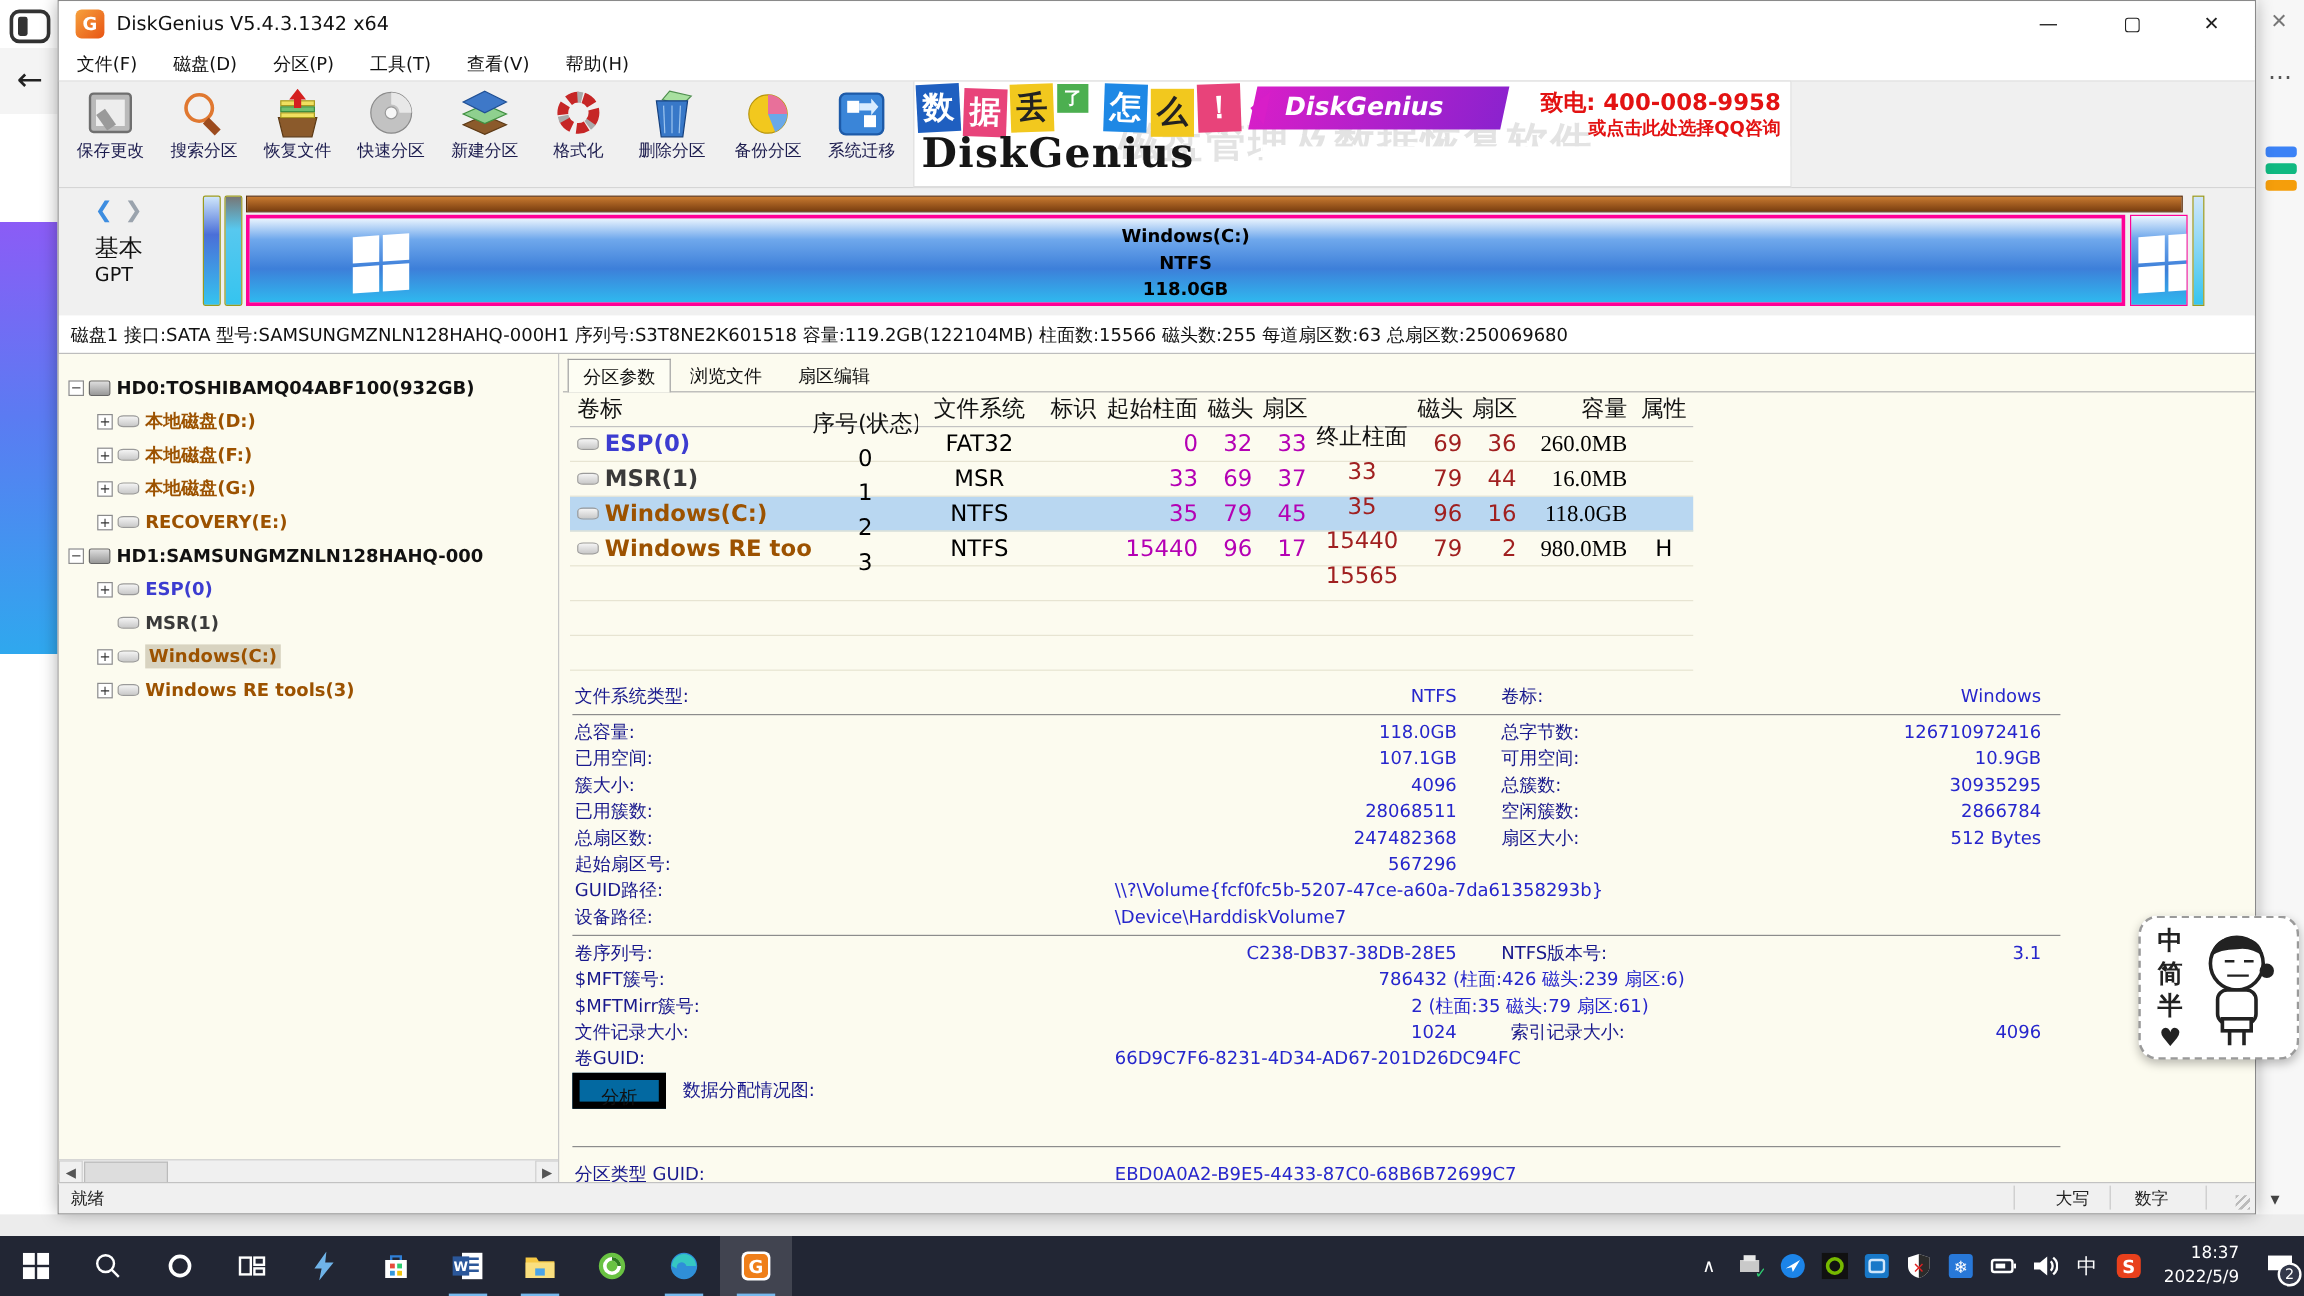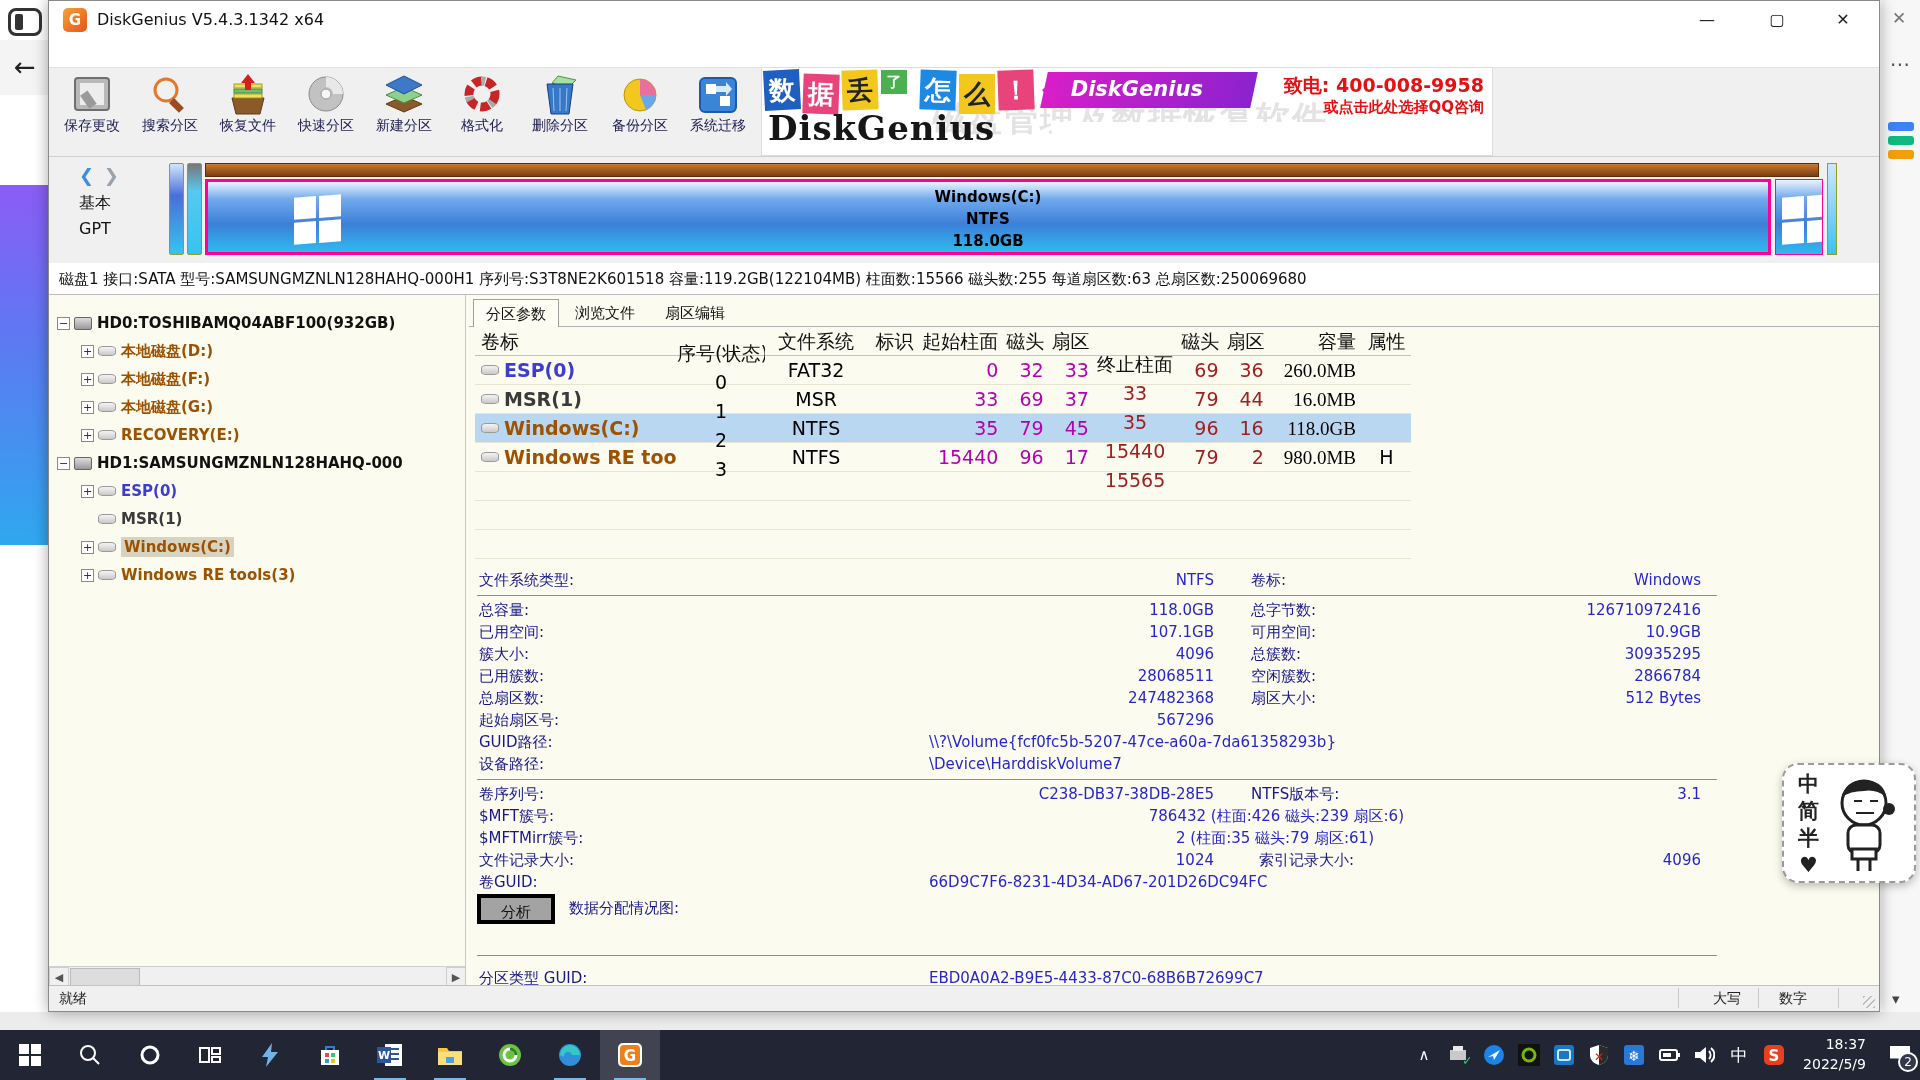--- a/index.html
+++ b/index.html
@@ -60,21 +60,21 @@
   #banner .ribbon:before { content:""; position:absolute; left:-16px; top:4px; border:14px solid transparent; border-right-color:#d81ec8; }
   #banner .phone { position:absolute; right:8px; top:5px; color:#e31212; font-size:19px; font-weight:bold; }
   #banner .qq { position:absolute; right:8px; top:30px; color:#e31212; font-size:15px; font-weight:bold; }
   #banner .substrip { position:absolute; left:290px; right:0; bottom:0; height:33px; background:#fff; }
   #banner .subtitle { position:absolute; right:60px; bottom:5px; color:#111; font-size:20px; font-weight:bold; white-space:nowrap; }
 
   
   #diskbar { position:absolute; left:0; top:156px; right:0; height:106px; background:#f0f0f0; }
   #nav-arrows { position:absolute; left:30px; top:8px; font-size:18px; }
   #nav-arrows .a1 { color:#3d8de0; } #nav-arrows .a2 { color:#9aa3ad; margin-left:4px; }
-  #dtype1 { position:absolute; left:30px; top:36px; font-size:16px; color:#111; }
+  #dtype1 { position:absolute; left:30px; top:36px; font-size:20px; color:#111; }
   #dtype2 { position:absolute; left:30px; top:62px; font-size:16px; color:#111; }
   #graphic { position:absolute; left:120px; top:6px; right:16px; bottom:8px; }
   .sliver { position:absolute; top:0; bottom:0; width:15px; border:1px solid #9a9a1e; border-radius:2px;
             background:linear-gradient(180deg,#cfe6fb,#4a6fd8 35%,#35c4ef); }
   .sliver.s1 { left:0; } .sliver.s2 { left:18px; background:linear-gradient(180deg,#777,#57c8ef 30%,#35c4ef); }
   #brownbar { position:absolute; left:36px; right:44px; top:0; height:14px;
               background:linear-gradient(180deg,#c87a30,#7a3e10); border:1px solid #5c2e0a; }
   #mainpart { position:absolute; left:36px; top:16px; bottom:0; right:92px; border:3px solid #ff0096;
               background:linear-gradient(180deg,#eaf4fe 0%,#6fa8ec 25%,#3d7fd9 60%,#2fb9ef 100%); }
   .winlogo { display:grid; grid-template-columns:22px 22px; grid-template-rows:22px 22px; gap:3px; transform:skewY(-4deg); }
@@ -124,21 +124,21 @@
   .c8{width:46px; text-align:right; padding-right:8px;} .c9{width:46px; text-align:right; padding-right:8px;}
   .c10{width:92px; text-align:right; padding-right:6px;font-family:Liberation Serif, serif;} .c11{width:50px; text-align:center;}
   .startv { color:#b400b4; } .endv { color:#a02020; }
   .pname { font-weight:bold; }
 
   
   .drow { position:absolute; height:22px; font-size:15px; white-space:nowrap; }
   .dlabel { position:absolute; color:#18188c; }
   .dval { position:absolute; color:#2626cc; }
   .dhr { position:absolute; left:8px; width:1240px; border-top:1px solid #8c8c8c; }
-  #analyze-btn { position:absolute; left:8px; top:599px; width:78px; height:30px; background:#a3a3a3; border:4px solid #000000; font-size:15px; color:#111; text-align:center; line-height:28px; }
+  #analyze-btn { position:absolute; left:8px; top:599px; width:78px; height:30px; background:#0369a1; border:6px solid #000000; font-size:15px; color:#111; text-align:center; line-height:28px; }
   #alloc-label { position:absolute; left:100px; top:604px; font-size:15px; color:#18188c; }
 
   
   #statusbar { position:absolute; left:0; bottom:0; right:0; height:26px; background:#f0f0f0; border-top:1px solid #c2c2c2; font-size:14px; color:#222; }
   #status-ready { position:absolute; left:10px; top:4px; }
   .st-sep { position:absolute; top:2px; height:20px; border-left:1px solid #c9c9c9; }
   #status-caps { position:absolute; right:138px; top:4px; }
   #status-num { position:absolute; right:72px; top:4px; }
   #grip { position:absolute; right:4px; bottom:3px; width:12px; height:12px;
           background:repeating-linear-gradient(135deg,#bbb 0 2px,transparent 2px 5px); }
@@ -185,20 +185,28 @@
 <div id="win">
 
   <div id="titlebar">
     <div id="applogo">G</div>
     <div id="apptitle">DiskGenius V5.4.3.1342 x64</div>
     <div class="winctl" id="btn-min">—</div>
     <div class="winctl" id="btn-max">▢</div>
     <div class="winctl" id="btn-close">✕</div>
   </div>
 
+  <div id="menubar">
+    <span class="menuitem">文件(F)</span>
+    <span class="menuitem">磁盘(D)</span>
+    <span class="menuitem">分区(P)</span>
+    <span class="menuitem">工具(T)</span>
+    <span class="menuitem">查看(V)</span>
+    <span class="menuitem">帮助(H)</span>
+  </div>
 
   <div id="toolbar">
     <div class="tbtn" style="left:4px">
       <svg width="44" height="42">
           <rect x="5" y="4" width="34" height="32" rx="3" fill="#b9b9b9" stroke="#6f6f6f" stroke-width="2"></rect>
           <rect x="10" y="9" width="24" height="22" fill="#ededed"></rect>
           <rect x="14" y="18" width="9" height="16" fill="#9a9a9a" transform="rotate(-35 18 26)"></rect>
         </svg>
       <span class="tblabel">保存更改</span>
     </div>

